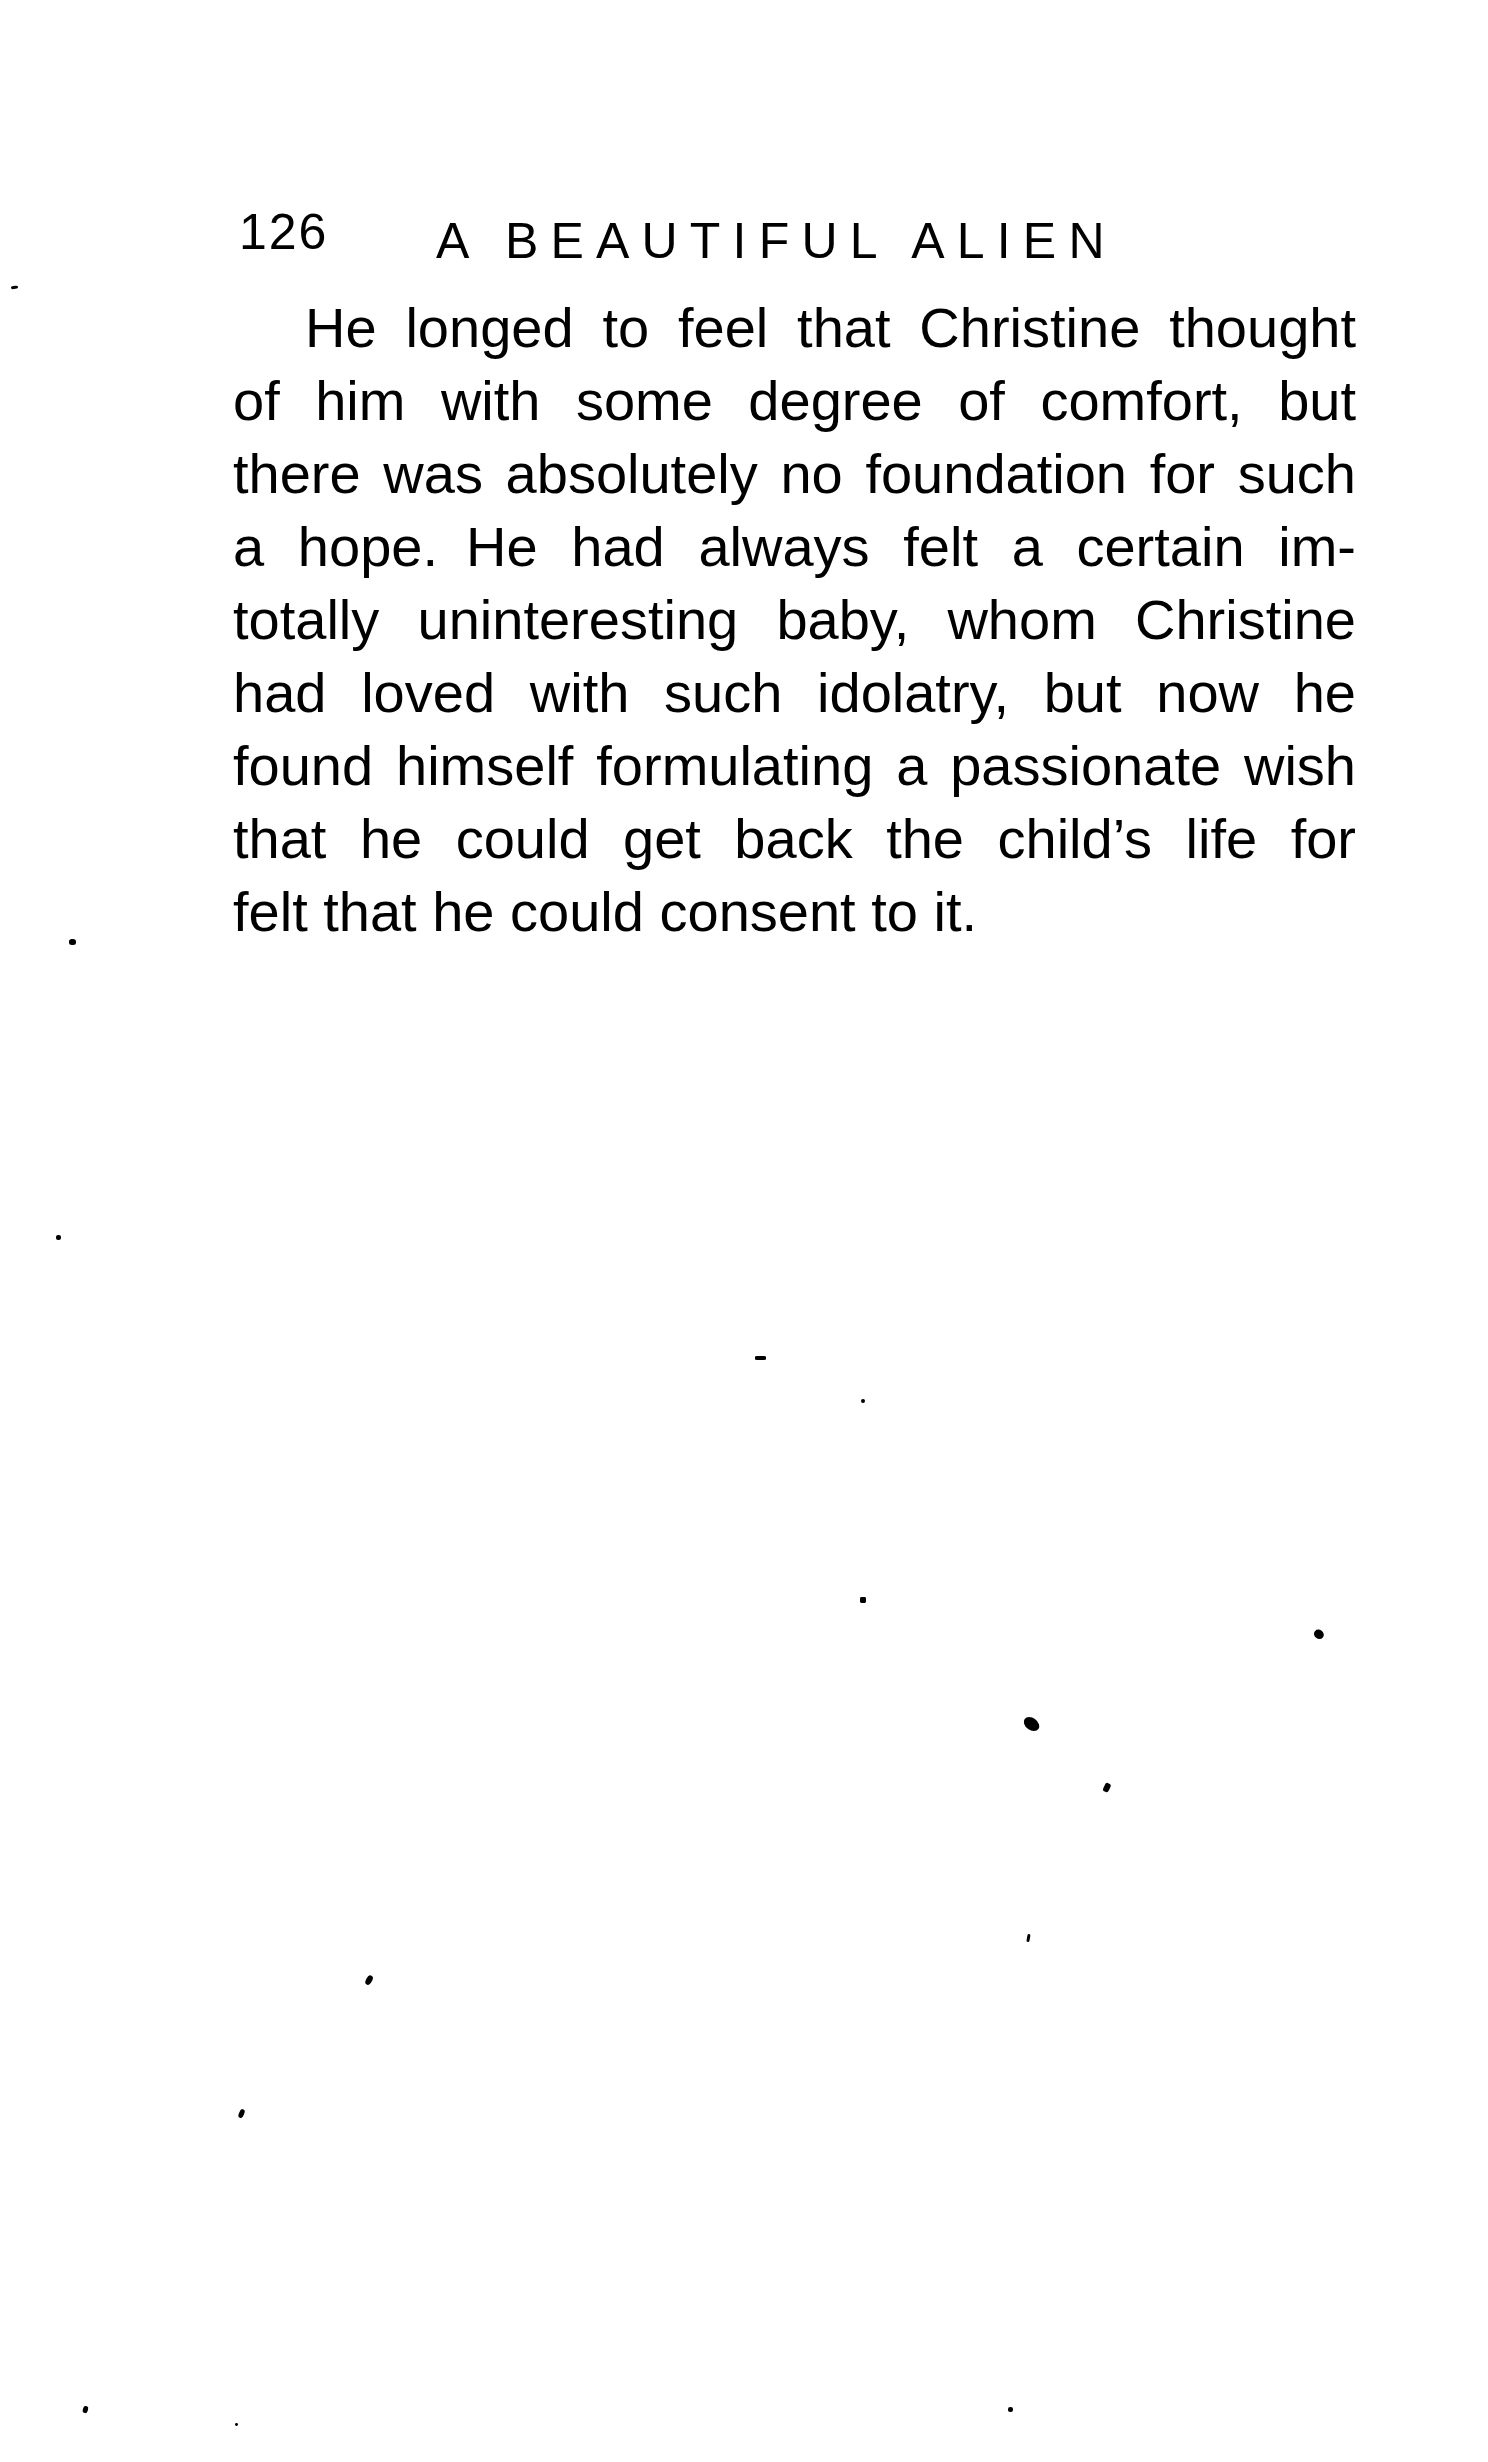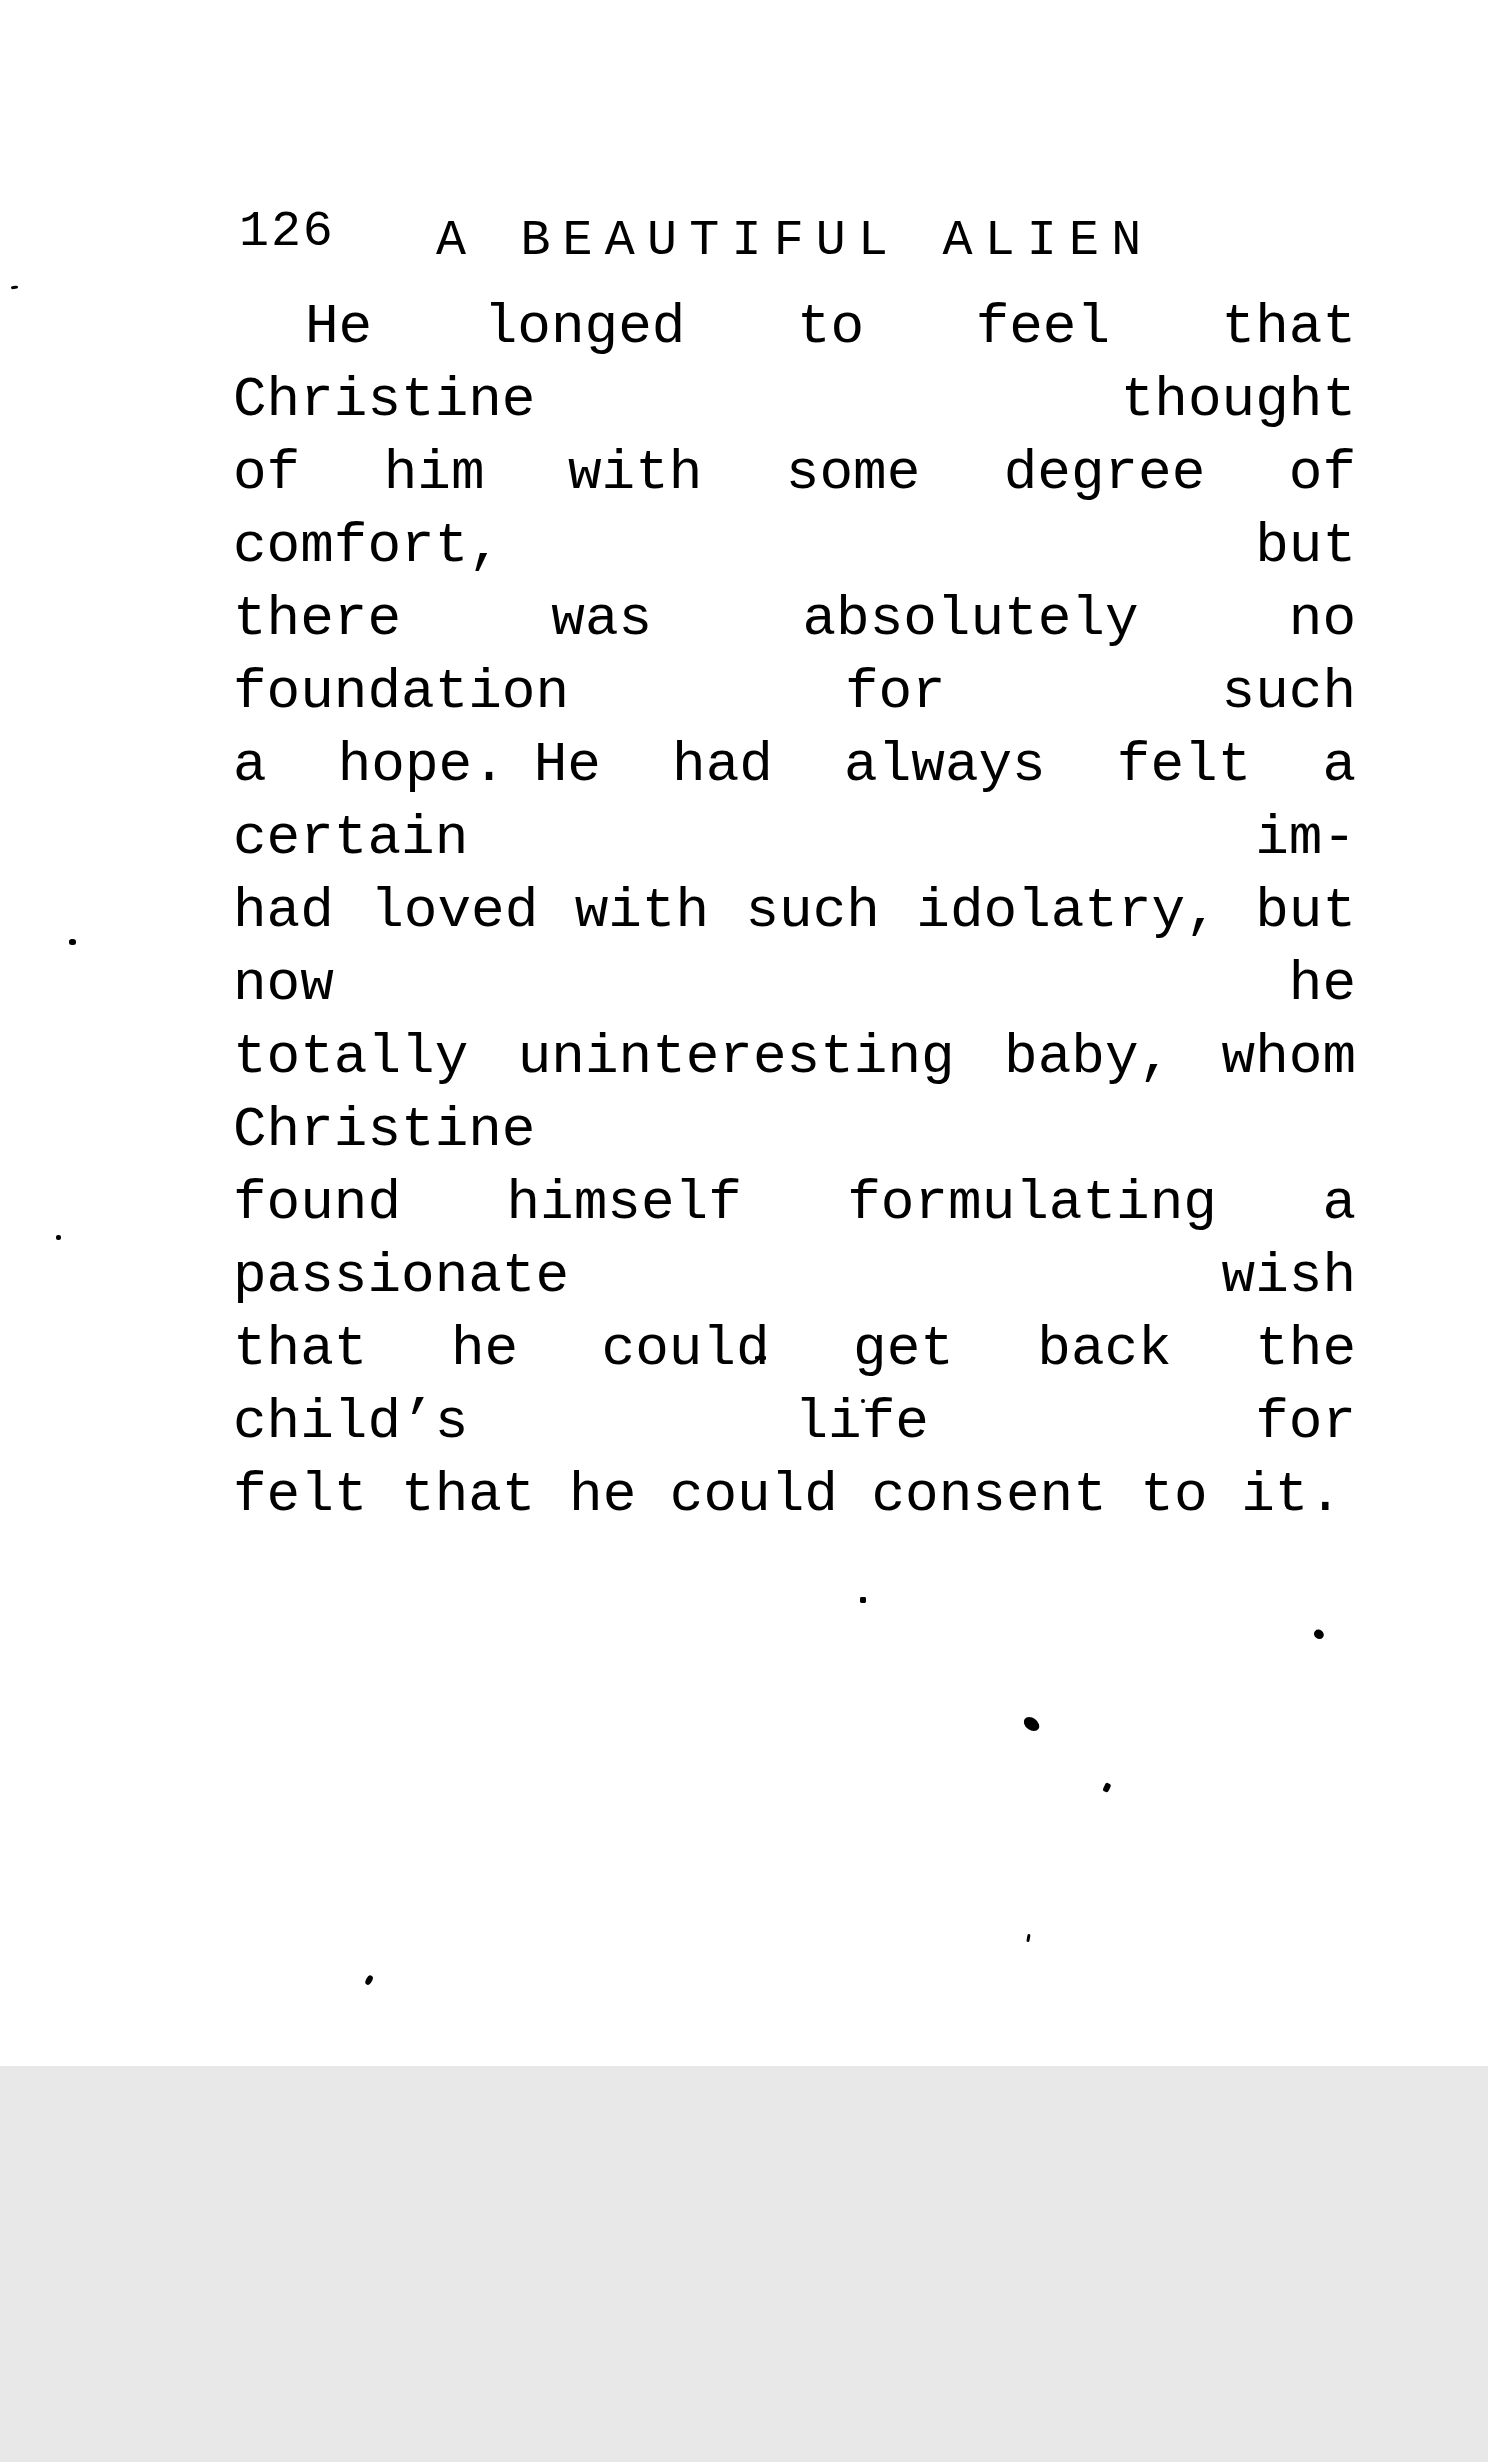--- a/index.html
+++ b/index.html
@@ -3,24 +3,24 @@
 <meta charset="utf-8">
 <style>
   html, body {
     margin: 0;
     padding: 0;
     background: #e8e8e8;
   }
   #page {
     position: relative;
     width: 1489px;
-    height: 2066px;
+    height: 2462px;
     background: #ffffff;
     overflow: hidden;
-    font-family: Liberation Mono, monospace;
+    font-family: Liberation Sans, sans-serif;
     color: #000000;
   }
   
   #running-head {
     position: absolute;
     top: 207px;
     left: 0;
     width: 1489px;
     height: 56px;
   }
@@ -76,22 +76,22 @@
   <div id="running-head">
     <span id="page-number">126</span>
     <span id="running-title">A BEAUTIFUL ALIEN</span>
   </div>
 
   <div id="body-text">
     <div class="body-line first">He longed to feel that Christine thought</div>
     <div class="body-line">of him with some degree of comfort, but</div>
     <div class="body-line">there was absolutely no foundation for such</div>
     <div class="body-line">a hope. He had always felt a certain im-</div>
+    <div class="body-line">totally uninteresting baby, whom Christine</div>
     <div class="body-line">had loved with such idolatry, but now he</div>
-    <div class="body-line">totally uninteresting baby, whom Christine</div>
     <div class="body-line">found himself formulating a passionate wish</div>
     <div class="body-line">that he could get back the child’s life for</div>
     <div class="body-line last">felt that he could consent to it.</div>
   </div>
 
   <div id="artifacts">
       <div class="speck" style="left: 11.3px; top: 286px; width: 6.6px; height: 2.8px; border-radius: 40%; transform: rotate(-8deg); background: rgb(0, 0, 0);"></div>
       <div class="speck" style="left: 69px; top: 939px; width: 6.6px; height: 5.6px; border-radius: 45%; transform: rotate(0deg); background: rgb(0, 0, 0);"></div>
       <div class="speck" style="left: 56px; top: 1235px; width: 4.7px; height: 4.7px; border-radius: 45%; transform: rotate(0deg); background: rgb(0, 0, 0);"></div>
       <div class="speck" style="left: 755px; top: 1356px; width: 11.3px; height: 3.8px; border-radius: 20%; transform: rotate(0deg); background: rgb(0, 0, 0);"></div>

